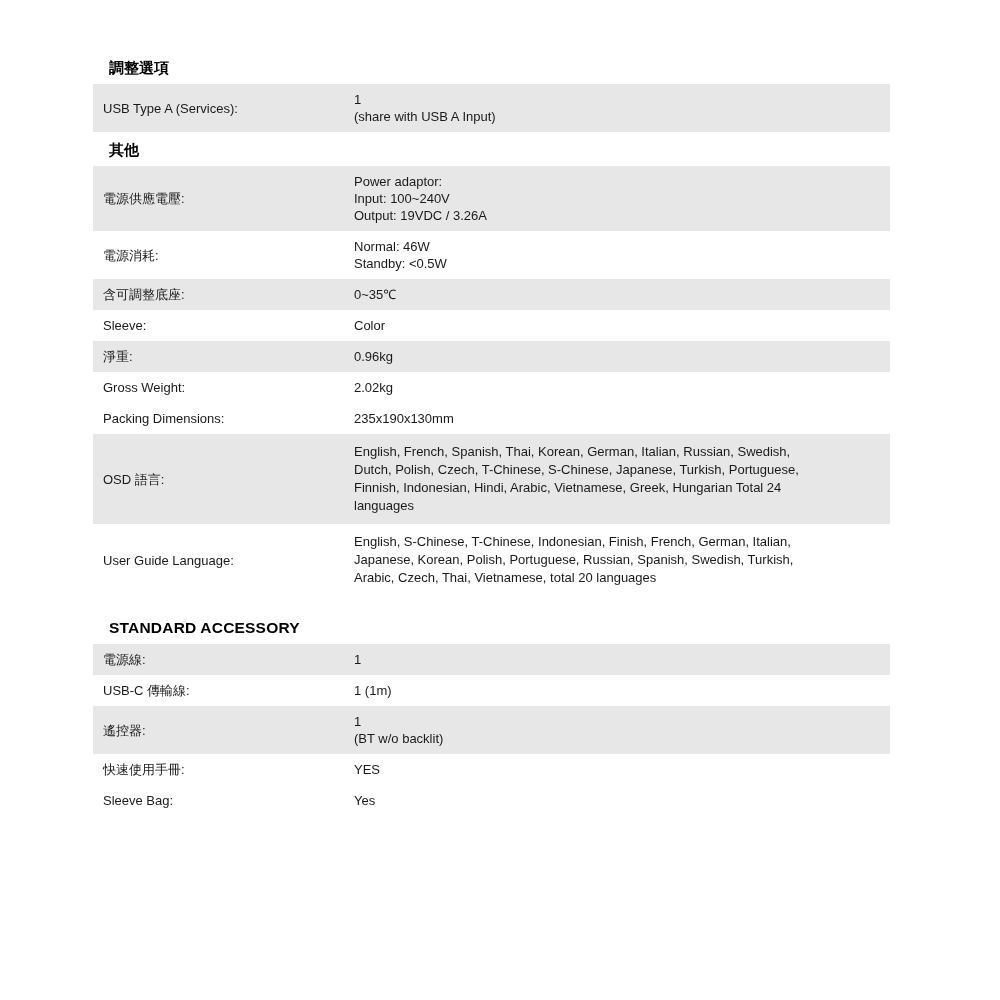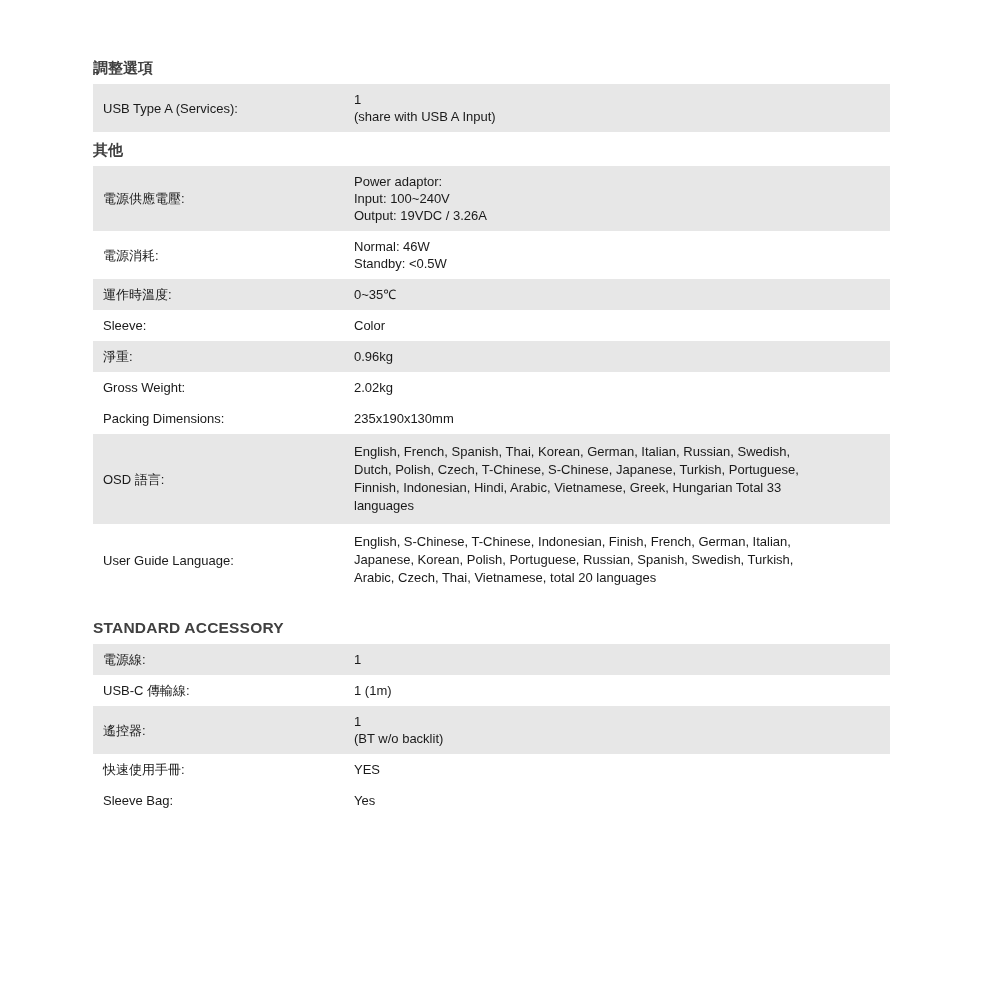--- a/index.html
+++ b/index.html
@@ -17,22 +17,22 @@
   .page {
     position: relative;
     width: 1000px;
     height: 1000px;
     box-sizing: border-box;
     padding: 58px 110px 0 93px;
   }
   .section-heading {
     font-size: 15px;
     font-weight: bold;
-    color: #404040;
-    margin: 0 0 6px 0;
+    color: #000000;
+    margin: 0 0 6px 16px;
     line-height: 20px;
   }
   .section-heading.latin {
     font-size: 15.5px;
     letter-spacing: 0.2px;
   }
   .spec-table {
     width: 797px;
     border-collapse: collapse;
     table-layout: fixed;
@@ -101,21 +101,21 @@
         </td>
       </tr>
       <tr class="plain">
         <td class="label">電源消耗:</td>
         <td class="value">
           <span class="val-line">Normal: 46W</span>
           <span class="val-line">Standby: &lt;0.5W</span>
         </td>
       </tr>
       <tr class="shaded">
-        <td class="label">運作時溫度:</td>
+        <td class="label">含可調整底座:</td>
         <td class="value">
           <span class="val-line">0~35℃</span>
         </td>
       </tr>
       <tr class="plain">
         <td class="label">Sleeve:</td>
         <td class="value">
           <span class="val-line">Color</span>
         </td>
       </tr>
@@ -135,21 +135,21 @@
         <td class="label">Packing Dimensions:</td>
         <td class="value">
           <span class="val-line">235x190x130mm</span>
         </td>
       </tr>
       <tr class="shaded osd">
         <td class="label">OSD 語言:</td>
         <td class="value">
           <span class="val-line">English, French, Spanish, Thai, Korean, German, Italian, Russian, Swedish,</span>
           <span class="val-line">Dutch, Polish, Czech, T-Chinese, S-Chinese, Japanese, Turkish, Portuguese,</span>
-          <span class="val-line">Finnish, Indonesian, Hindi, Arabic, Vietnamese, Greek, Hungarian Total 33</span>
+          <span class="val-line">Finnish, Indonesian, Hindi, Arabic, Vietnamese, Greek, Hungarian Total 24</span>
           <span class="val-line">languages</span>
         </td>
       </tr>
       <tr class="plain osd">
         <td class="label">User Guide Language:</td>
         <td class="value">
           <span class="val-line">English, S-Chinese, T-Chinese, Indonesian, Finish, French, German, Italian,</span>
           <span class="val-line">Japanese, Korean, Polish, Portuguese, Russian, Spanish, Swedish, Turkish,</span>
           <span class="val-line">Arabic, Czech, Thai, Vietnamese, total 20 languages</span>
         </td>

